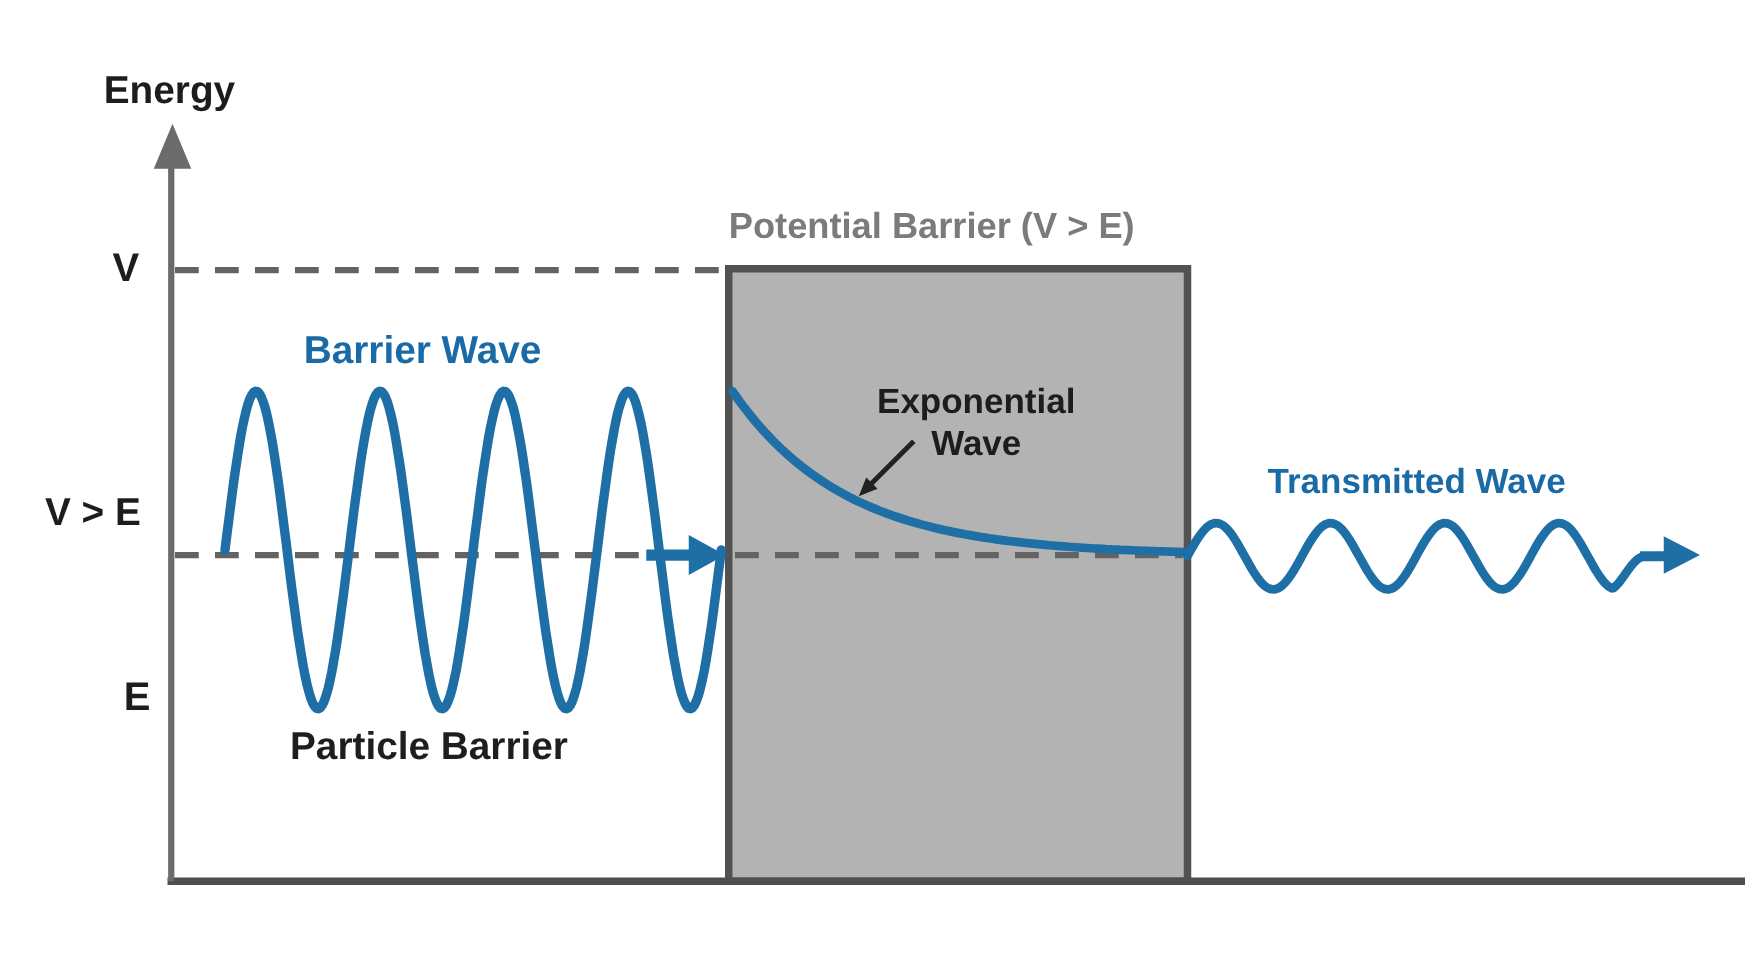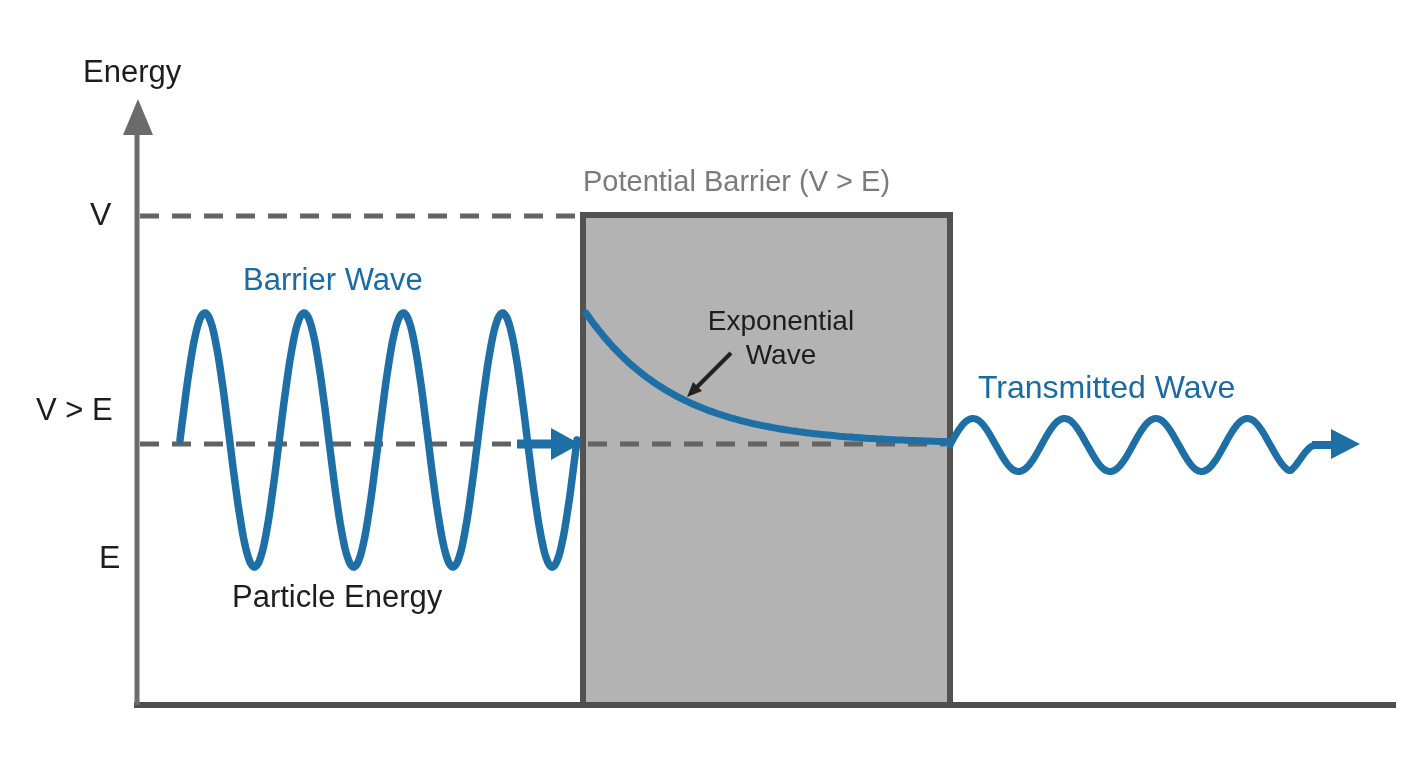--- a/index.html
+++ b/index.html
@@ -18,35 +18,35 @@
   #stage{
     position:relative;
     width:1408px;height:768px;
     background:var(--bg);
     overflow:hidden;
     font-family:"Liberation Sans",sans-serif;
   }
   #diagram-svg{position:absolute;left:0;top:0;}
   .lbl{
     position:absolute;
-    font-weight:400;
+    font-weight:700;
     white-space:nowrap;
     color:var(--ink);
     letter-spacing:0;
   }
   #lbl-energy{left:83px;top:54px;font-size:31px;}
   #lbl-v{left:90px;top:196px;font-size:32px;}
   #lbl-vgte{left:36px;top:360px;font-size:31px;margin-top:32px;}
   #lbl-e{left:99px;top:539px;font-size:32px;}
   #lbl-incident{left:243px;top:262px;font-size:31px;color:var(--blue-text);}
   #lbl-particle{left:232px;top:579px;font-size:31px;color:#1e1e1e;}
   #lbl-barrier{left:583px;top:165px;width:367px;text-align:left;font-size:29px;color:var(--gray-text);}
   #lbl-decay{left:666px;top:304px;width:230px;text-align:center;font-size:28px;line-height:34px;}
   #lbl-decay span{display:block;}
-  #lbl-transmitted{left:978px;top:369px;font-size:32px;color:var(--blue-text);}
+  #lbl-transmitted{left:1014px;top:369px;font-size:28px;color:var(--blue-text);}
 </style>
 </head>
 <body>
 
 <div id="stage">
 
   <svg id="diagram-svg" width="1408" height="768" viewBox="0 0 1408 768">
 
     <rect x="583" y="215" width="367" height="490" fill="var(--barrier-fill)" stroke="var(--barrier-border)" stroke-width="6"></rect>
 
@@ -70,21 +70,21 @@
 
     <line x1="731" y1="353" x2="697" y2="387" stroke="#222222" stroke-width="4"></line>
     <polygon points="687,397 702,391 693,382" fill="#222222"></polygon>
   </svg>
 
   <div class="lbl" id="lbl-energy">Energy</div>
   <div class="lbl" id="lbl-v">V</div>
   <div class="lbl" id="lbl-vgte">V &gt; E</div>
   <div class="lbl" id="lbl-e">E</div>
   <div class="lbl" id="lbl-incident">Barrier Wave</div>
-  <div class="lbl" id="lbl-particle">Particle Energy</div>
+  <div class="lbl" id="lbl-particle">Particle Barrier</div>
   <div class="lbl" id="lbl-barrier">Potential Barrier (V &gt; E)</div>
   <div class="lbl" id="lbl-decay">
     <span>Exponential</span>
     <span>Wave</span>
   </div>
   <div class="lbl" id="lbl-transmitted">Transmitted Wave</div>
 
 </div>
 
 </body></html>

